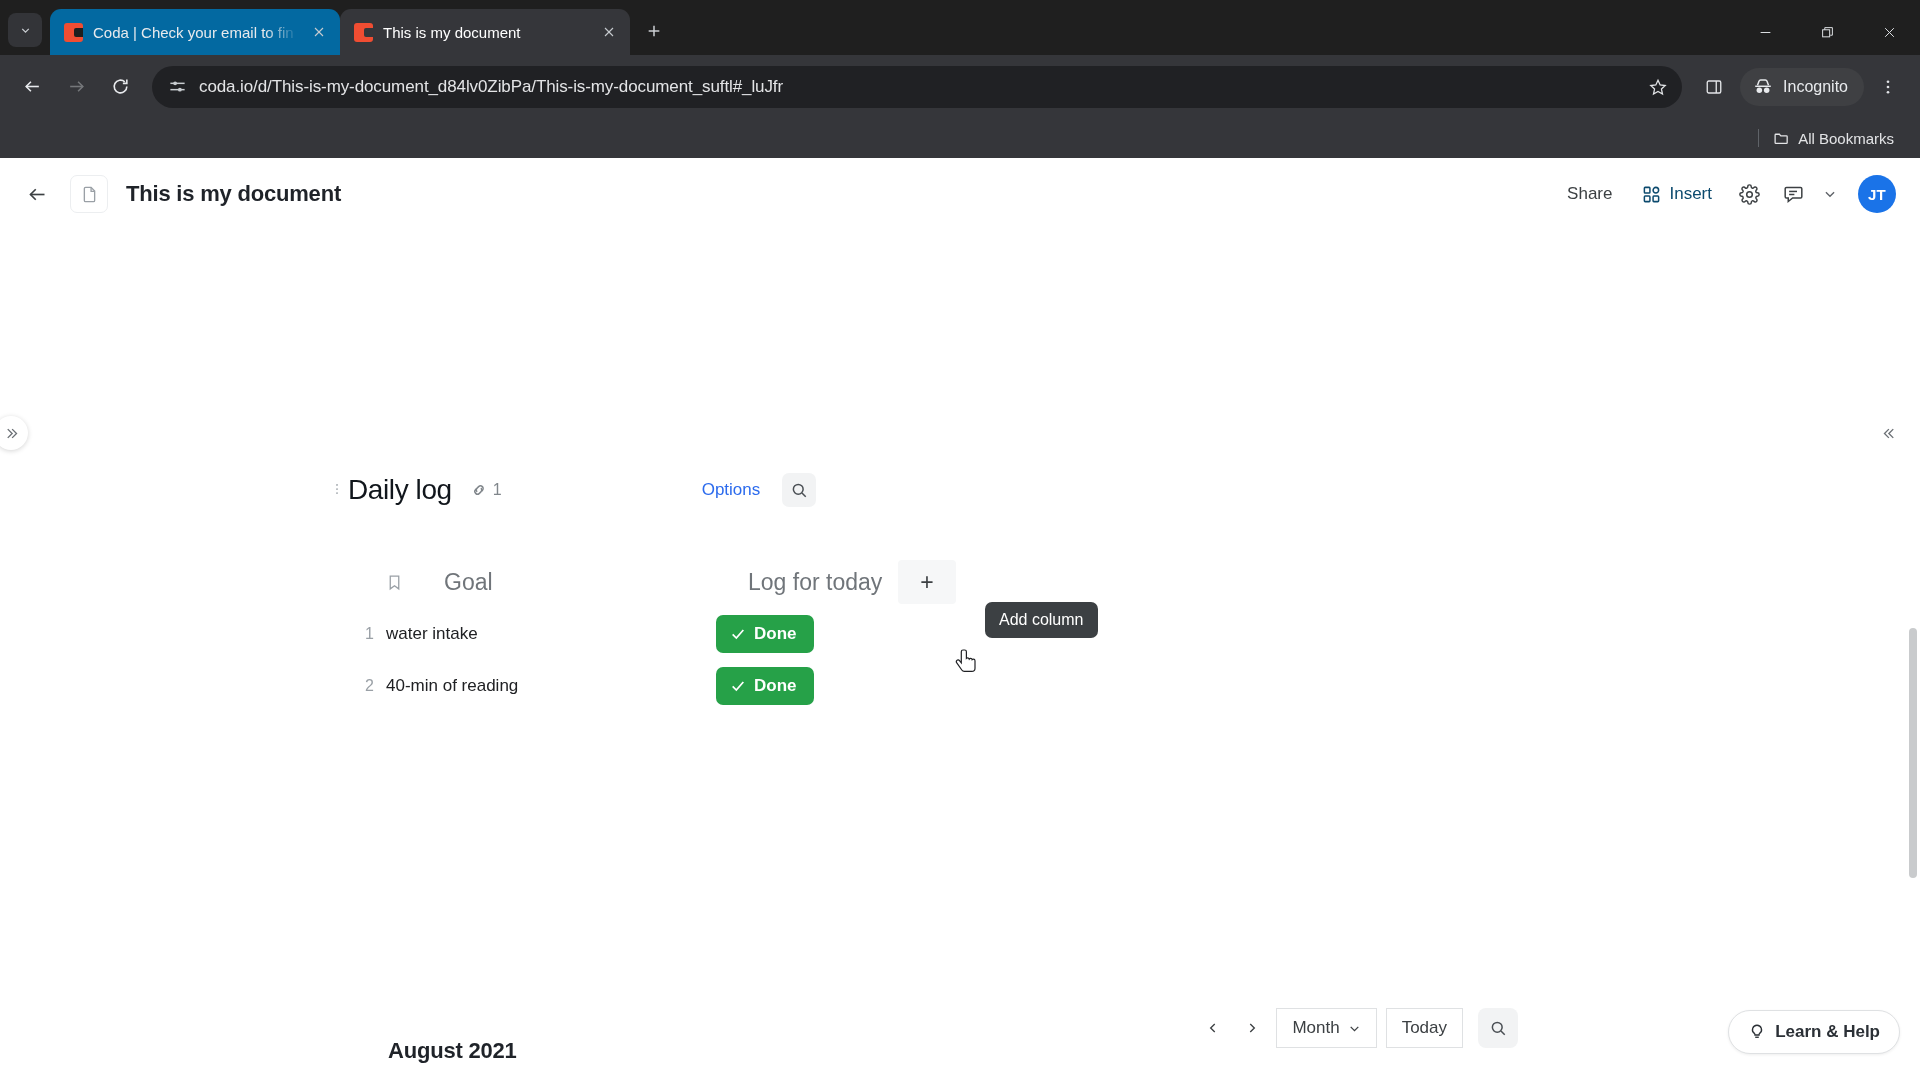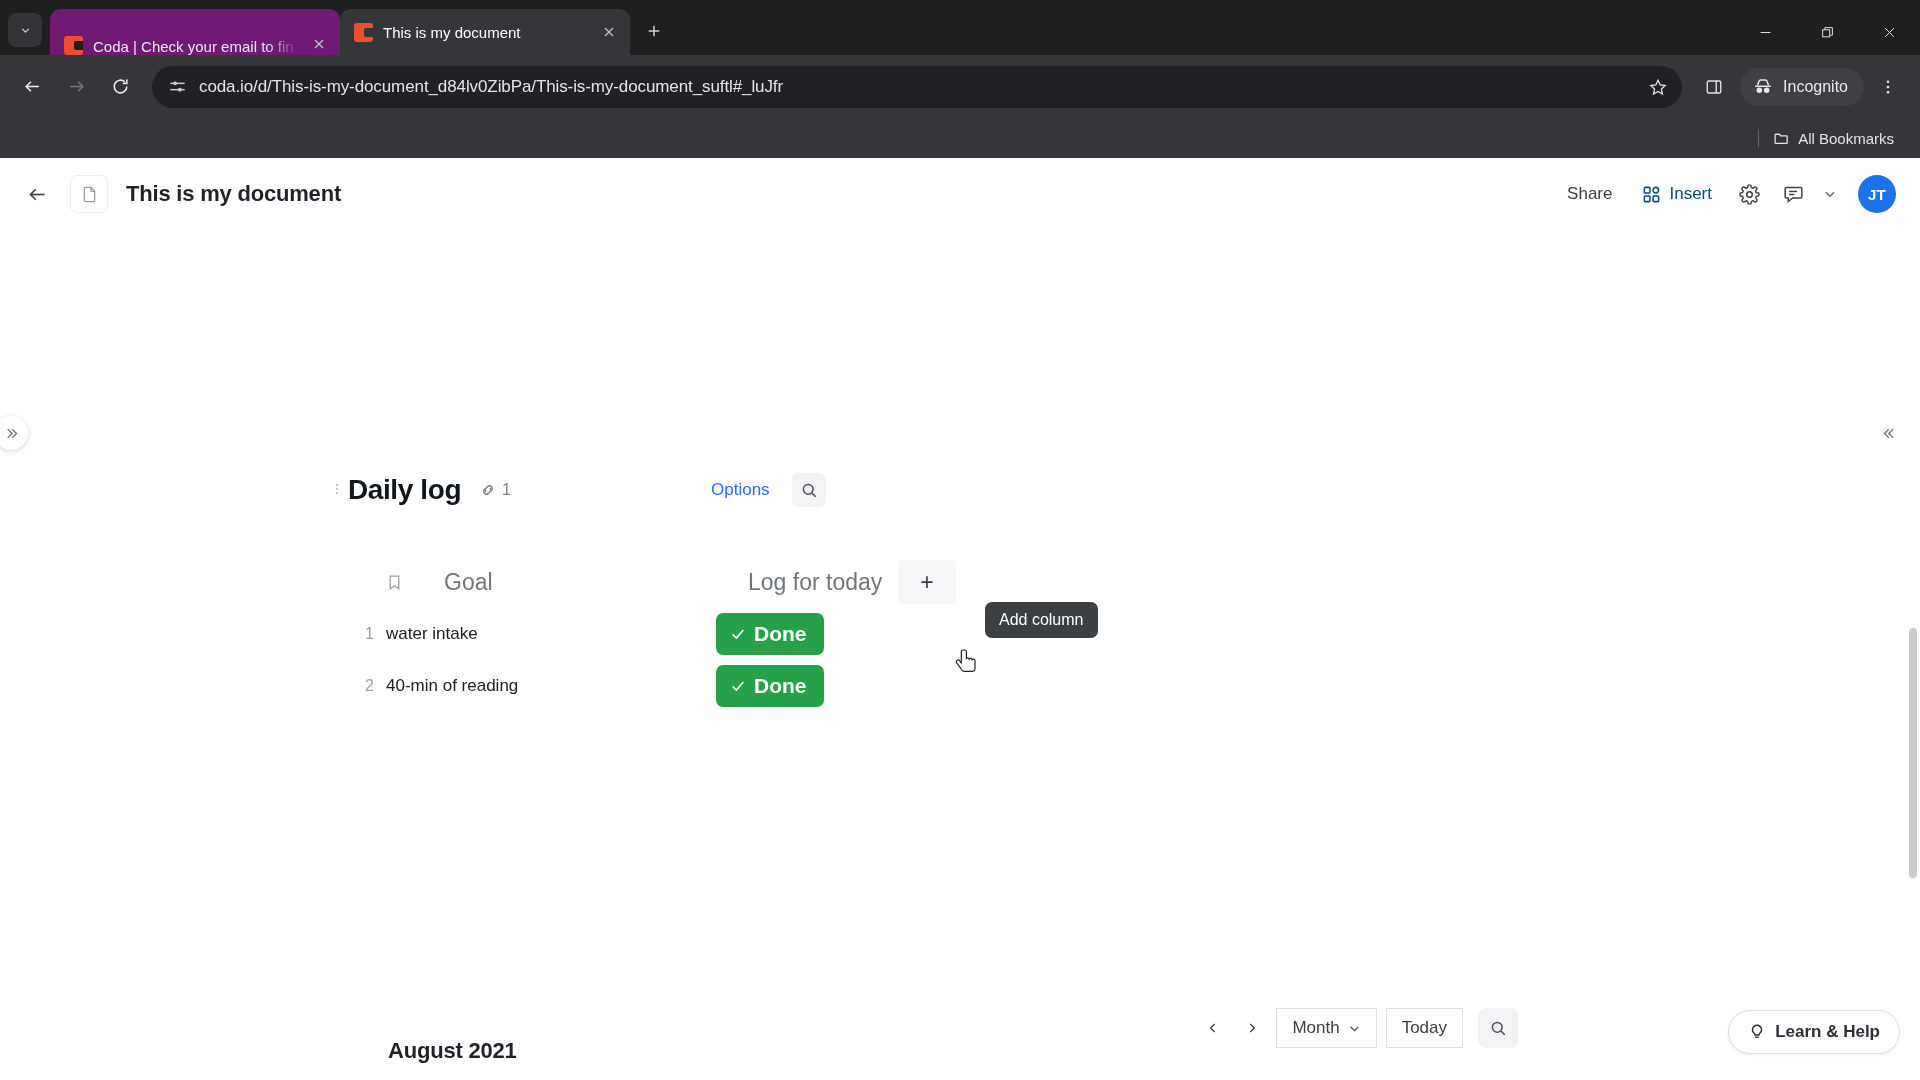--- a/index.html
+++ b/index.html
@@ -21,21 +21,21 @@
   .tabsearch {
     width: 34px; height: 34px; margin-bottom: 8px; border-radius: 8px;
     background: #333438; display: flex; align-items: center; justify-content: center;
     color: #c8ccd0; font-size: 12px; flex: none;
   }
   .tab {
     height: 46px; width: 290px; border-radius: 11px 11px 0 0;
     display: flex; align-items: center; gap: 10px;
     padding: 0 10px 0 14px; position: relative; flex: none;
   }
-  .tab.inactive { background: #701a75; align-items: flex-end; }
+  .tab.inactive { background: #0369a1; }
   .tab.active { background: #35363a; }
   .tab-fav {
     width: 19px; height: 19px; flex: none; border-radius: 3px;
     background: #f04d32; position: relative; overflow: hidden;
   }
   .tab-fav::after {
     content: ""; position: absolute; right: 0px; top: 5px;
     width: 9px; height: 9px; background: #1f1f1f; border-radius: 2px 0 0 2px;
   }
   .tab.active .tab-fav::after { background: #35363a; }
@@ -146,21 +146,21 @@
   }
   .rail-left { left: -6px; }
   .rail-right { right: 14px; box-shadow: none; }
 
   .canvas { position: absolute; inset: 72px 0 0 0; overflow: hidden; }
 
   
   .block-dailylog { position: absolute; left: 352px; top: 240px; width: 980px; }
   .dl-titlerow { display: flex; align-items: center; height: 40px; }
   .dl-dots { width: 22px; color: #9aa0a6; font-size: 17px; text-align: center; margin-left: -26px; line-height: 1; letter-spacing:0; }
-  .dl-title { font-size: 28px; font-weight: 700; color: #11161c; letter-spacing: -0.4px; }
+  .dl-title { font-size: 28px; font-weight: 400; color: #11161c; letter-spacing: -0.4px; }
   .dl-linkbadge { display: flex; align-items: center; gap: 5px; margin-left: 18px; color: #80868b; font-size: 16px; }
   .dl-linkbadge svg { width: 18px; height: 18px; }
   .dl-options { margin-left: 196px; color: #2c6bed; font-size: 17px; padding: 6px 4px; }
   .dl-search {
     margin-left: 18px; width: 34px; height: 34px; border-radius: 7px; background: #f2f3f4;
     display:flex; align-items:center; justify-content:center; color:#4a4f54;
   }
   .dl-search svg { width: 18px; height: 18px; }
 
   .dl-table { margin-top: 46px; position: relative; }
@@ -174,21 +174,21 @@
   .dl-c2 { width: 150px; }
   .dl-c3 { width: 110px; display:flex; align-items:center; }
   .dl-addcol {
     width: 58px; height: 44px; background: #f6f7f8; border-radius: 4px;
     display:flex; align-items:center; justify-content:center; color:#3c4043; font-size: 23px;
     font-weight: 300; position: relative;
   }
   .chip-done {
     display: inline-flex; align-items: center; gap: 8px;
     background: #26a148; color: #fff; border-radius: 7px;
-    padding: 9px 17px 9px 14px; font-size: 21px; font-weight: 700;
+    padding: 9px 17px 9px 14px; font-size: 17px; font-weight: 700;
   }
   .chip-done svg { width: 16px; height: 16px; }
 
   .tooltip {
     position: absolute; left: 985px; top: 372px;
     background: #3c4043; color: #fff; font-size: 16px; font-weight: 400;
     padding: 9px 14px; border-radius: 7px; white-space: nowrap; z-index: 30;
   }
   .cursor { position: absolute; left: 955px; top: 418px; width: 26px; height: 32px; z-index: 31; }
 

